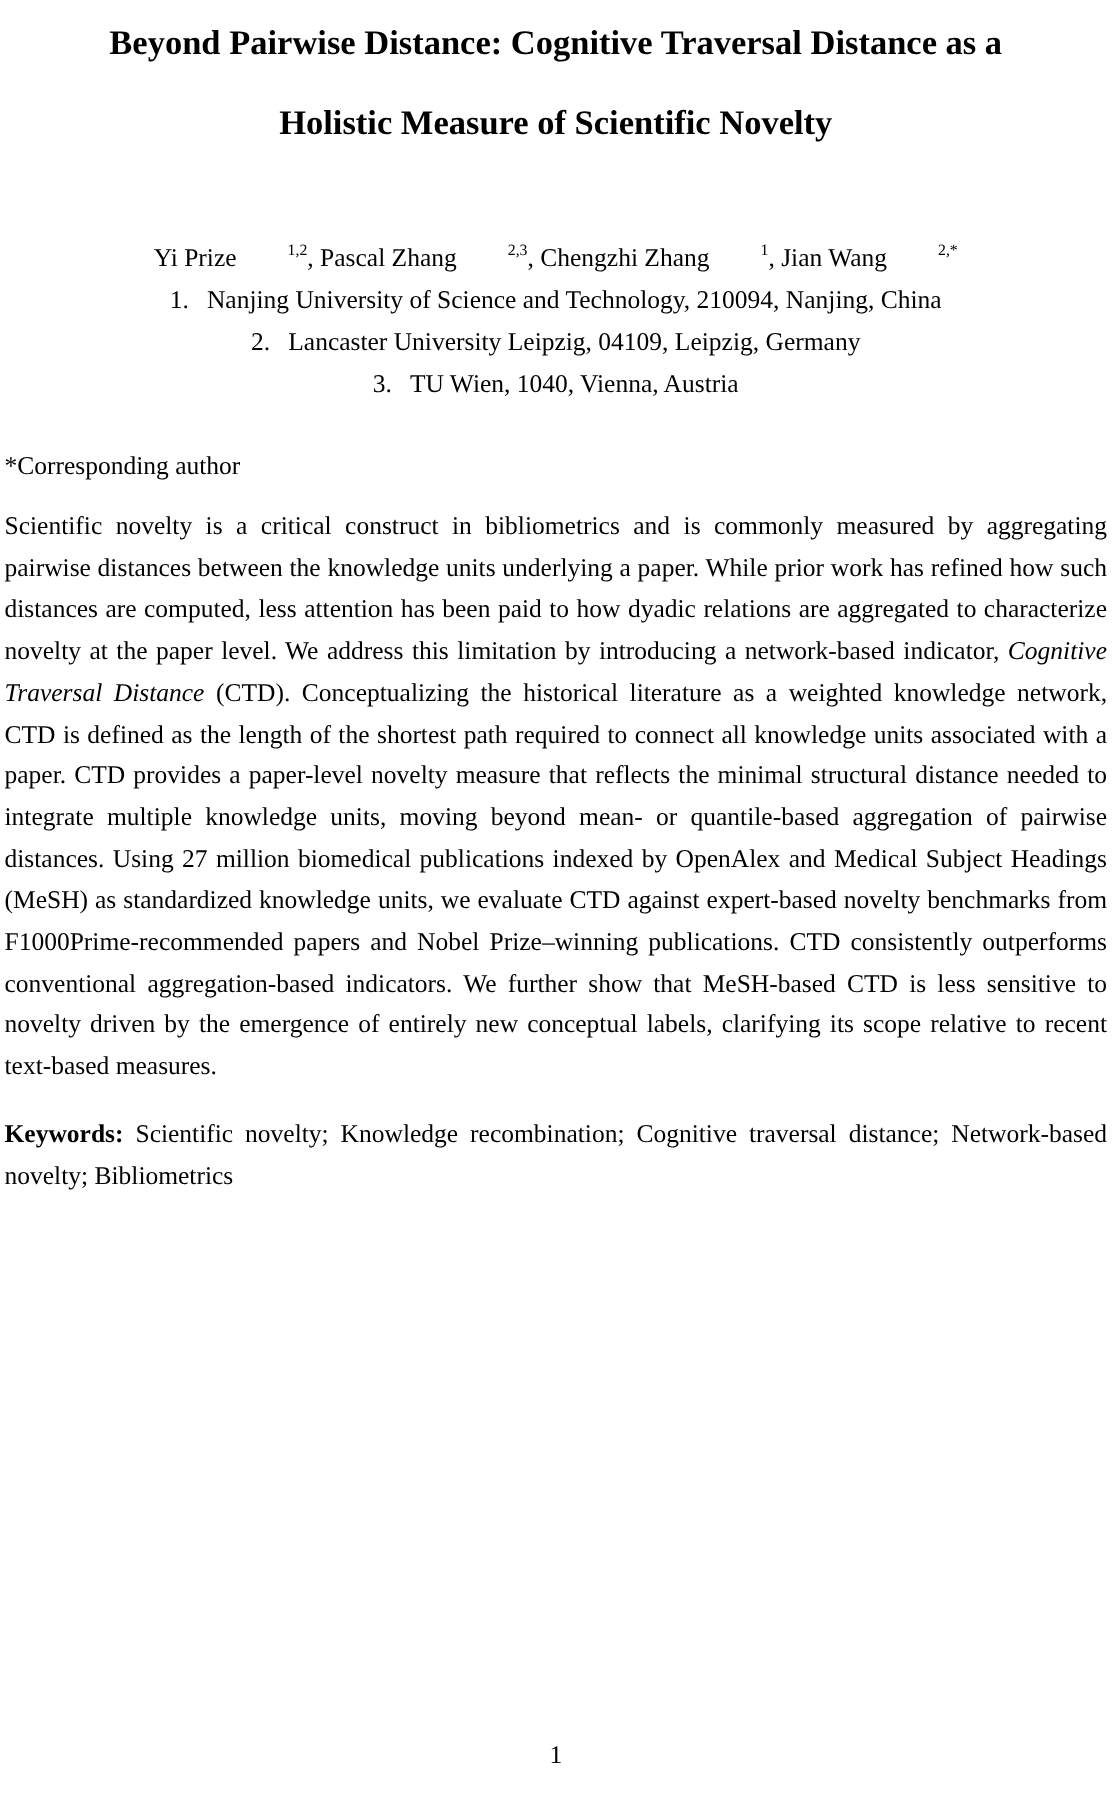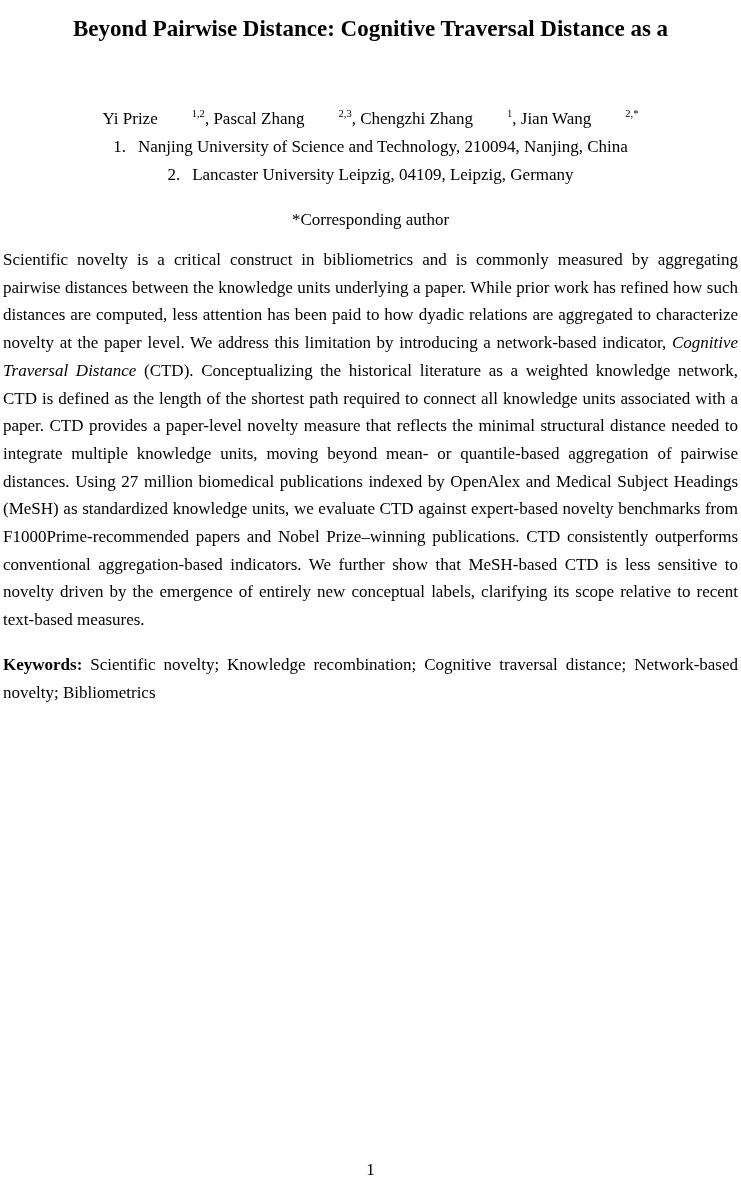--- a/index.html
+++ b/index.html
@@ -34,22 +34,21 @@
   }
   .author-line sup {
     font-size: 0.62em;
     line-height: 0;
     margin-left: 34px;
   }
   .affiliation .aff-num {
     margin-right: 12px;
   }
   .corresponding {
-    margin-top: 17px;
-    text-align: center;
+    margin-top: 27px;
     line-height: 28px;
   }
   .abstract-heading {
     margin-top: 56px;
     text-align: center;
     font-weight: bold;
     line-height: 28px;
   }
   .abstract-body {
     margin-top: 12px;
@@ -75,27 +74,29 @@
     line-height: 20px;
   }
 </style>
 </head>
 <body>
 
 <div class="page">
 
   <div class="title">
     <div class="title-line">Beyond Pairwise Distance: Cognitive Traversal Distance as a</div>
+    <div class="title-line">Holistic Measure of Scientific Novelty</div>
   </div>
 
   <div class="authors-block">
     <div class="author-line"><span>Yi Prize</span><sup>1,2</sup>, <span>Pascal Zhang</span><sup>2,3</sup>, <span>Chengzhi Zhang</span><sup>1</sup>, <span>Jian Wang</span><sup>2,*</sup></div>
     <div>
         <div class="affiliation"><span class="aff-num">1.</span><span>Nanjing University of Science and Technology, 210094, Nanjing, China</span></div>
         <div class="affiliation"><span class="aff-num">2.</span><span>Lancaster University Leipzig, 04109, Leipzig, Germany</span></div>
+        <div class="affiliation"><span class="aff-num">3.</span><span>TU Wien, 1040, Vienna, Austria</span></div>
       </div>
   </div>
 
   <div class="corresponding">*Corresponding author</div>
 
 
   <p class="abstract-body"><span>Scientific novelty is a critical construct in bibliometrics and is commonly measured by aggregating pairwise distances between the knowledge units underlying a paper. While prior work has refined how such distances are computed, less attention has been paid to how dyadic relations are aggregated to characterize novelty at the paper level. We address this limitation by introducing a network-based indicator, </span><em>Cognitive Traversal Distance</em><span> (CTD). Conceptualizing the historical literature as a weighted knowledge network, CTD is defined as the length of the shortest path required to connect all knowledge units associated with a paper. CTD provides a paper-level novelty measure that reflects the minimal structural distance needed to integrate multiple knowledge units, moving beyond mean- or quantile-based aggregation of pairwise distances. Using 27 million biomedical publications indexed by OpenAlex and Medical Subject Headings (MeSH) as standardized knowledge units, we evaluate CTD against expert-based novelty benchmarks from F1000Prime-recommended papers and Nobel Prize–winning publications. CTD consistently outperforms conventional aggregation-based indicators. We further show that MeSH-based CTD is less sensitive to novelty driven by the emergence of entirely new conceptual labels, clarifying its scope relative to recent text-based measures.</span></p>
 
   <p class="keywords"><span class="bold">Keywords:</span> <span>Scientific novelty; Knowledge recombination; Cognitive traversal distance; Network-based novelty; Bibliometrics</span></p>
 

